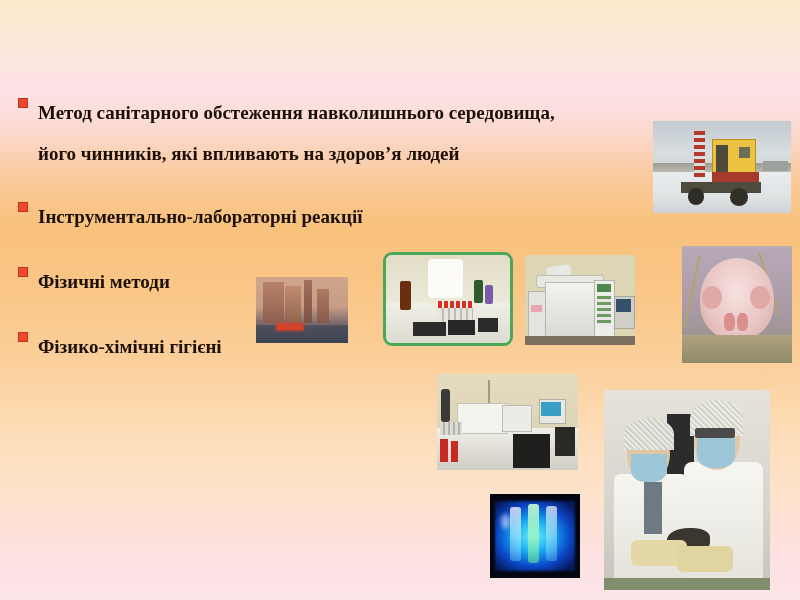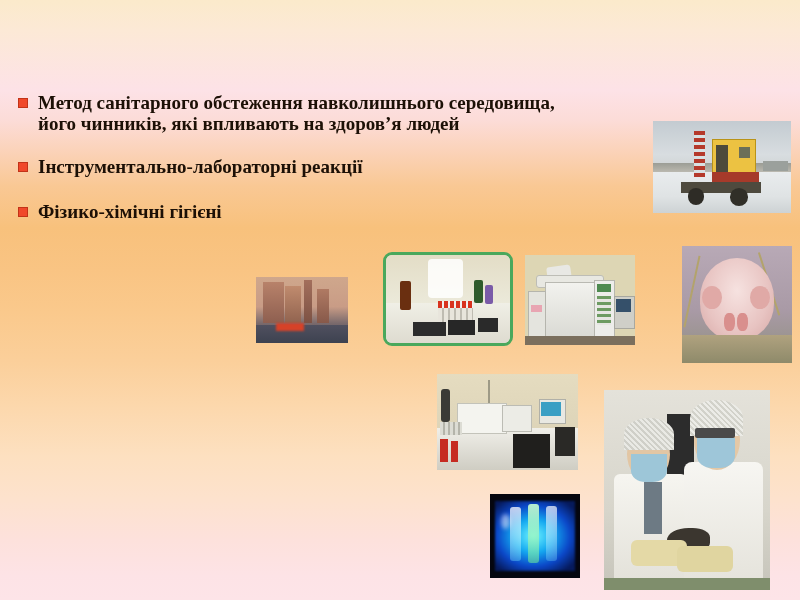--- a/index.html
+++ b/index.html
@@ -59,21 +59,21 @@
     top: 92px;
     width: 700px;
   }
   .bullet-row {
     position: relative;
     padding-left: 20px;
     color: #1c1006;
     font-size: 19px;
     font-weight: bold;
     font-family: "Liberation Serif", "DejaVu Serif", serif;
-    line-height: 21px;
+    line-height: 41px;
   }
   .bullet-marker {
     position: absolute;
     left: 0;
     top: 6px;
     width: 10px;
     height: 10px;
     background: #f0482a;
     border: 1px solid #c23318;
     box-sizing: border-box;
@@ -309,20 +309,24 @@
       <span class="bullet-text">Метод санітарного обстеження навколишнього середовища,
 його чинників, які впливають на здоров’я людей</span>
     </div>
 
     <div class="bullet-row gap-md">
       <span class="bullet-marker"></span>
       <span class="bullet-text">Інструментально-лабораторні реакції</span>
     </div>
 
 
+    <div class="bullet-row gap-md">
+      <span class="bullet-marker"></span>
+      <span class="bullet-text">Фізичні методи</span>
+    </div>
 
 
     <div class="bullet-row gap-md">
       <span class="bullet-marker"></span>
       <span class="bullet-text">Фізико-хімічні гігієні</span>
     </div>
 
 
   </div>
 

